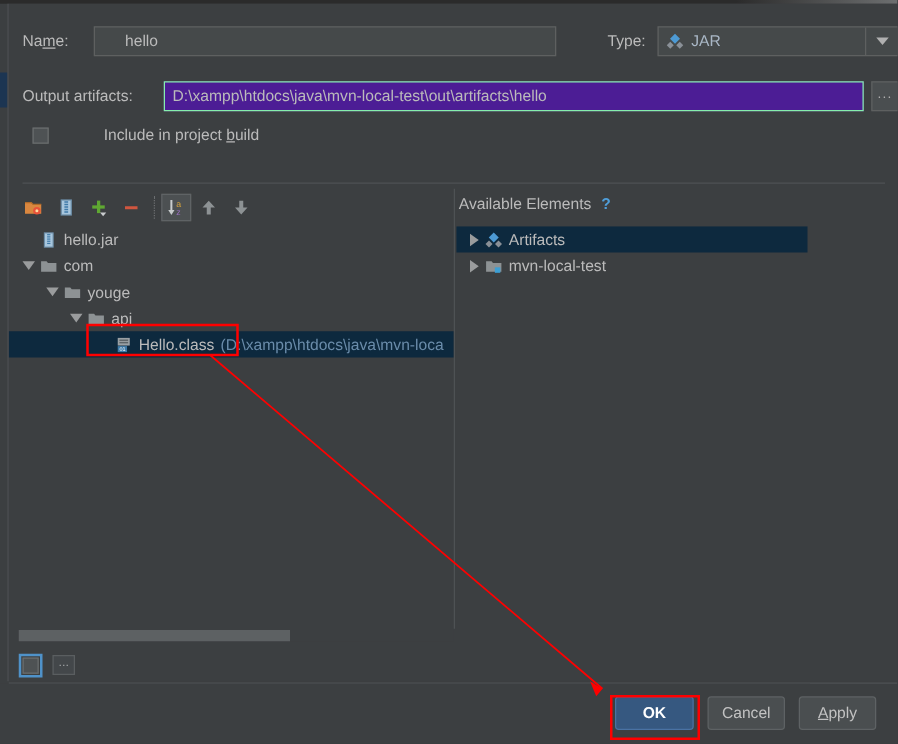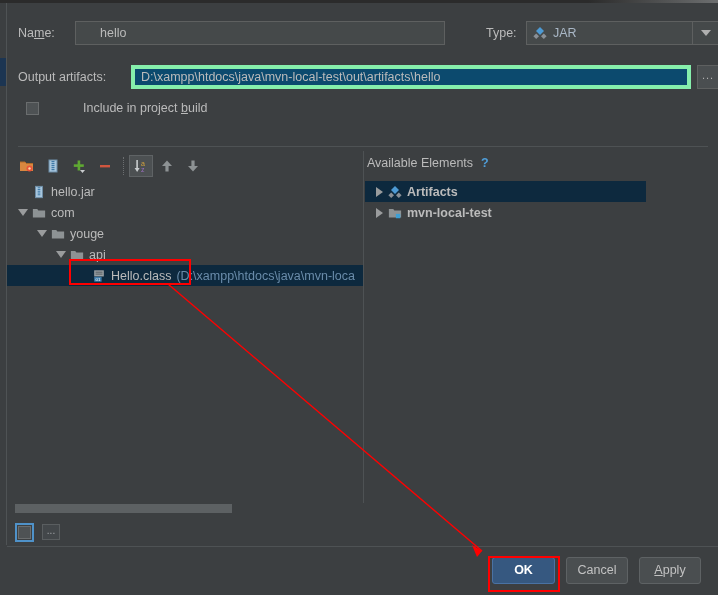--- a/index.html
+++ b/index.html
@@ -125,22 +125,22 @@
   .lbl-outdir {
     position: absolute;
     left: 0; top: 5px;
     font-size: 12.5px;
     color: #bbbbbb;
   }
   .txt-outdir {
     position: absolute;
     left: 113px; top: 0;
     width: 560px; height: 24px;
-    background: #0c4a6e;
-    border: 4px solid #86efac;
+    background: #4c1d95;
+    border: 1px solid #86efac;
     box-sizing: border-box;
     color: #bbbbbb;
     font-family: "Liberation Sans", sans-serif;
     font-size: 12.5px;
     padding: 0 6px;
     line-height: 22px;
     outline: none;
   }
   .btn-browse {
     position: absolute;
@@ -265,21 +265,20 @@
     left: 0px; top: 178px;
     width: 356px; height: 322px;
     overflow: hidden;
     text-align: right;
   }
   .tree-right {
     position: absolute;
     left: 358px; top: 178px;
     width: 281px; height: 322px;
     overflow: hidden;
-    font-weight: bold;
   }
   .tnode {
     height: 21px;
     display: flex;
     align-items: center;
     font-size: 12.5px;
     color: #bbbbbb;
     position: relative;
     white-space: nowrap;
   }

